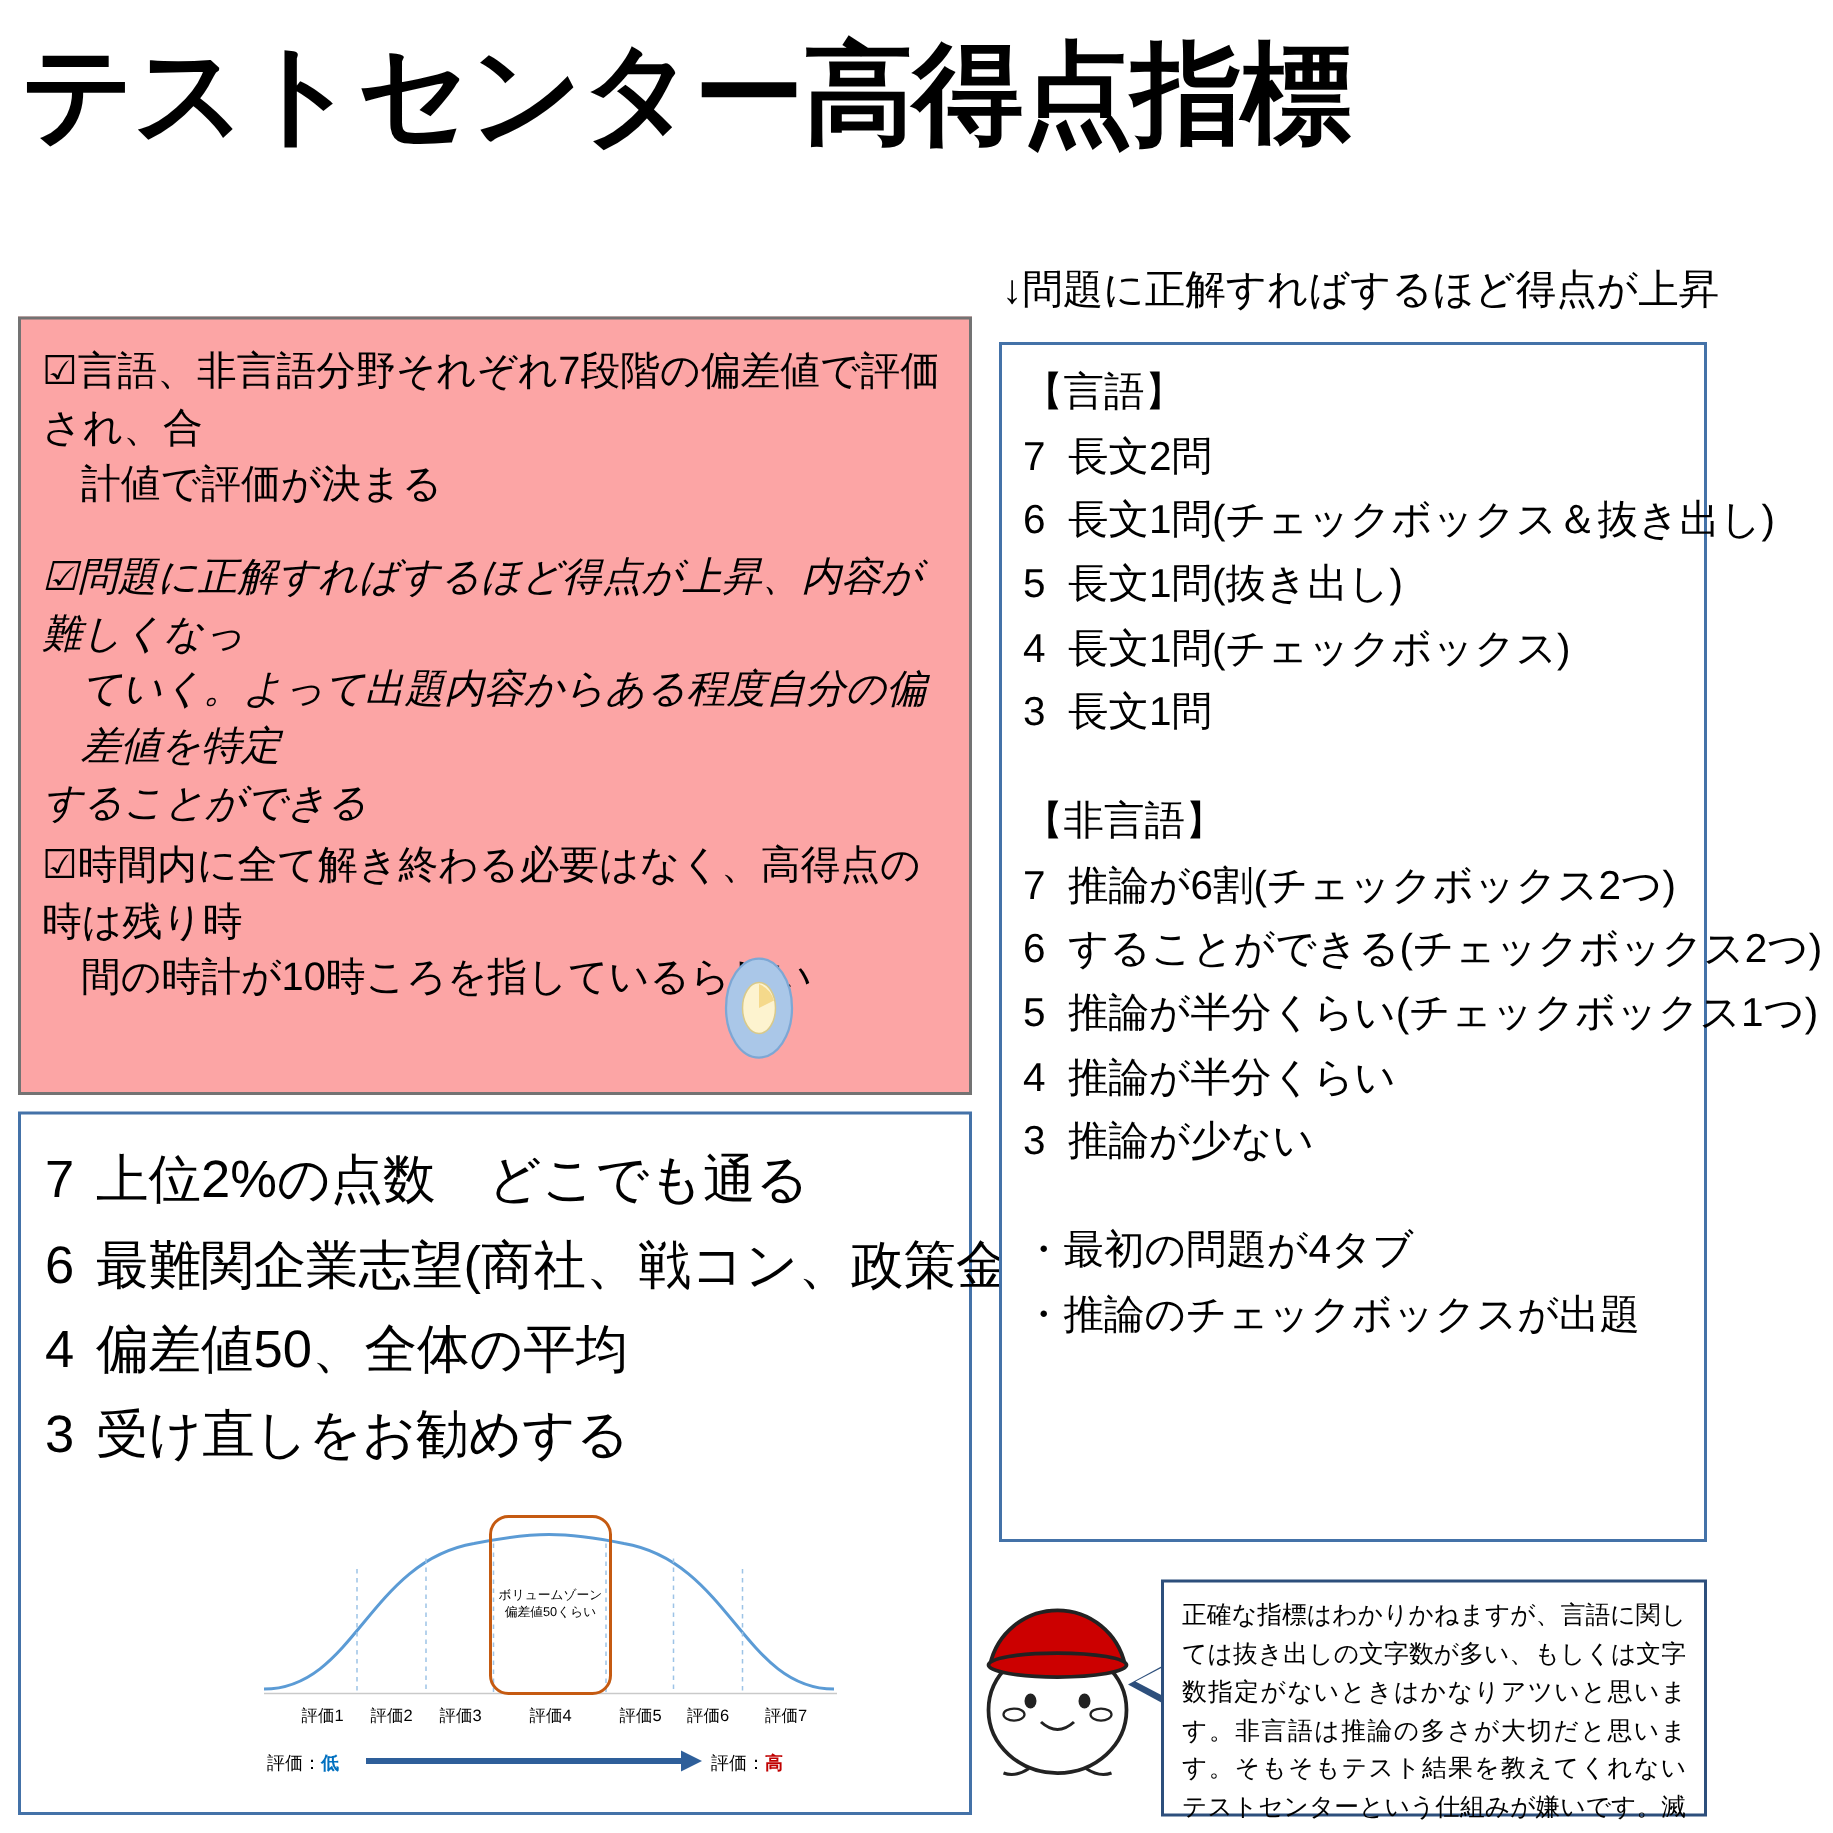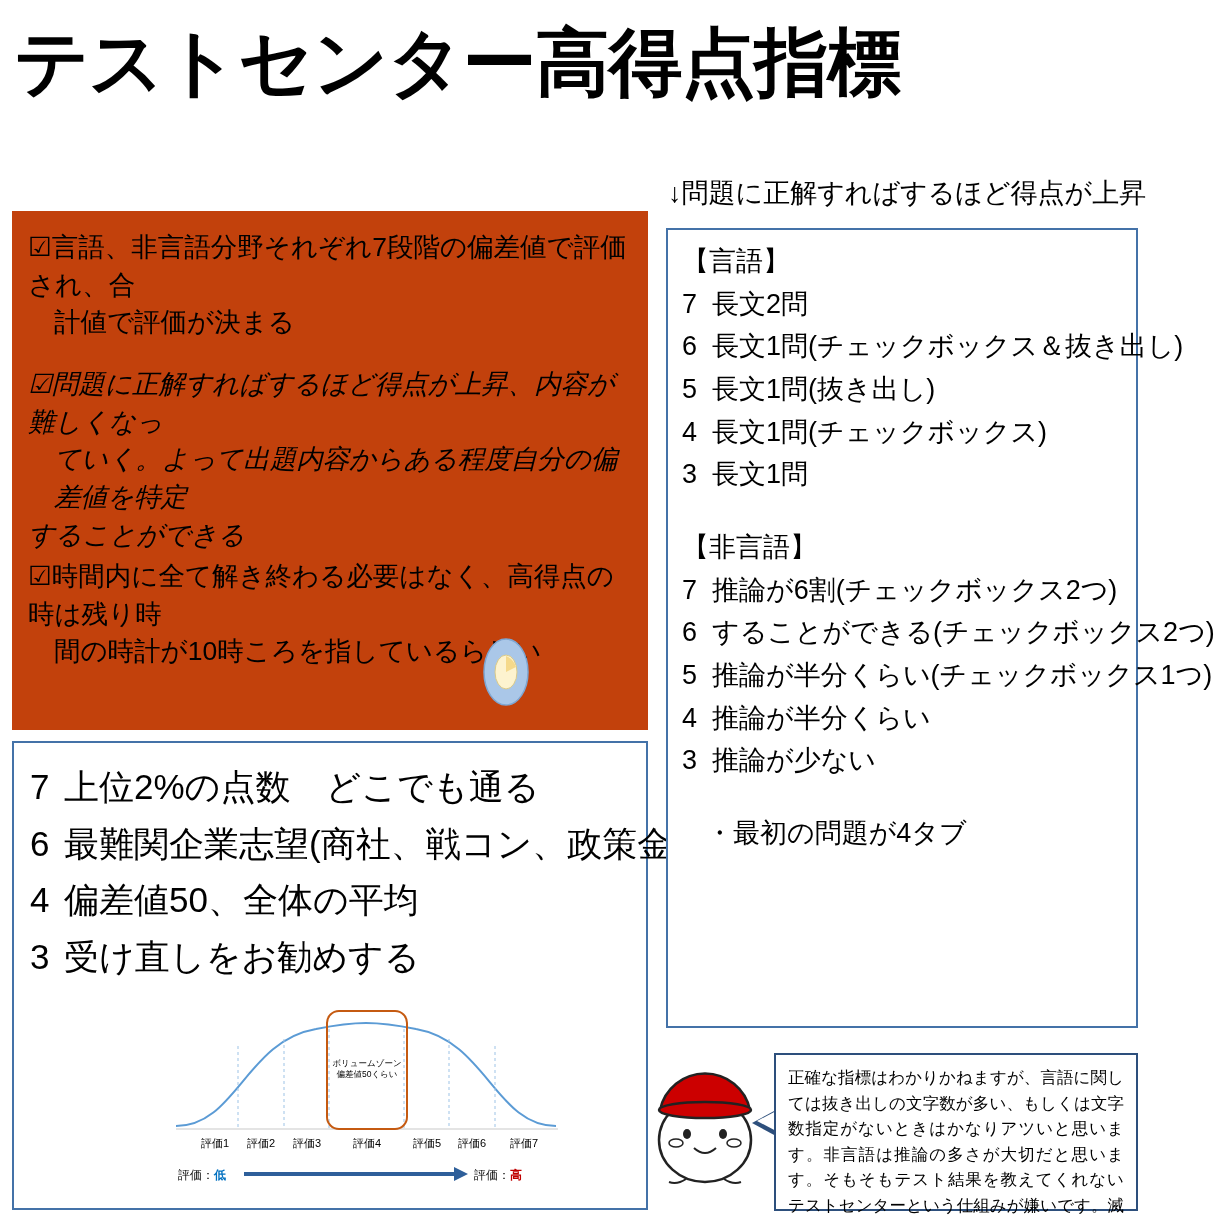--- a/index.html
+++ b/index.html
@@ -28,23 +28,23 @@
     white-space: nowrap;
   }
 
   
   #left-top-box {
     position: absolute;
     left: 12px;
     top: 211px;
     width: 636px;
     height: 519px;
-    border: 2px solid #c2410c;
+    border: 2px solid #737373;
     box-sizing: border-box;
-    background: #c2410c;
+    background: #fca5a5;
   }
   .bullet-block {
     position: absolute;
     left: 14px;
     width: 608px;
     font-size: 26.5px;
     line-height: 1.42;
   }
   #bullet-1 { top: 16px; }
   #bullet-2 { top: 153px; font-style: italic; }
@@ -113,21 +113,21 @@
     left: 14px;
     top: 10px;
     width: 520px;
     font-size: 27px;
     line-height: 1.58;
   }
   #right-content .hdr { white-space: nowrap; }
   #right-content .row { white-space: nowrap; }
   #right-content .num { display: inline-block; width: 30px; }
   #right-content .gap { height: 30px; }
-  #right-content .note { white-space: nowrap; margin-left: 24px; }
+  #right-content .note { white-space: nowrap; }
 
   
   #comment-balloon {
     position: absolute;
     left: 774px;
     top: 1053px;
     width: 364px;
     height: 158px;
     border: 2px solid #2d4f7c;
     box-sizing: border-box;
@@ -281,20 +281,21 @@
     <div class="row">
       <span class="num">4</span><span>推論が半分くらい</span>
     </div>
     <div class="row">
       <span class="num">3</span><span>推論が少ない</span>
     </div>
 
     <div class="gap"></div>
 
     <div class="note">・最初の問題が4タブ</div>
+    <div class="note">・推論のチェックボックスが出題</div>
   </div>
 </div>
 
 <svg id="mascot" viewBox="0 0 118 140">
 
   <ellipse cx="59" cy="92" rx="46" ry="42" fill="#ffffff" stroke="#222222" stroke-width="2.5"></ellipse>
 
   <path d="M14 62 A46 46 0 0 1 104 62 Z" fill="#cc0000" stroke="#222222" stroke-width="2.5"></path>
   <ellipse cx="59" cy="62" rx="46" ry="8" fill="#cc0000" stroke="#222222" stroke-width="2.5"></ellipse>
 

